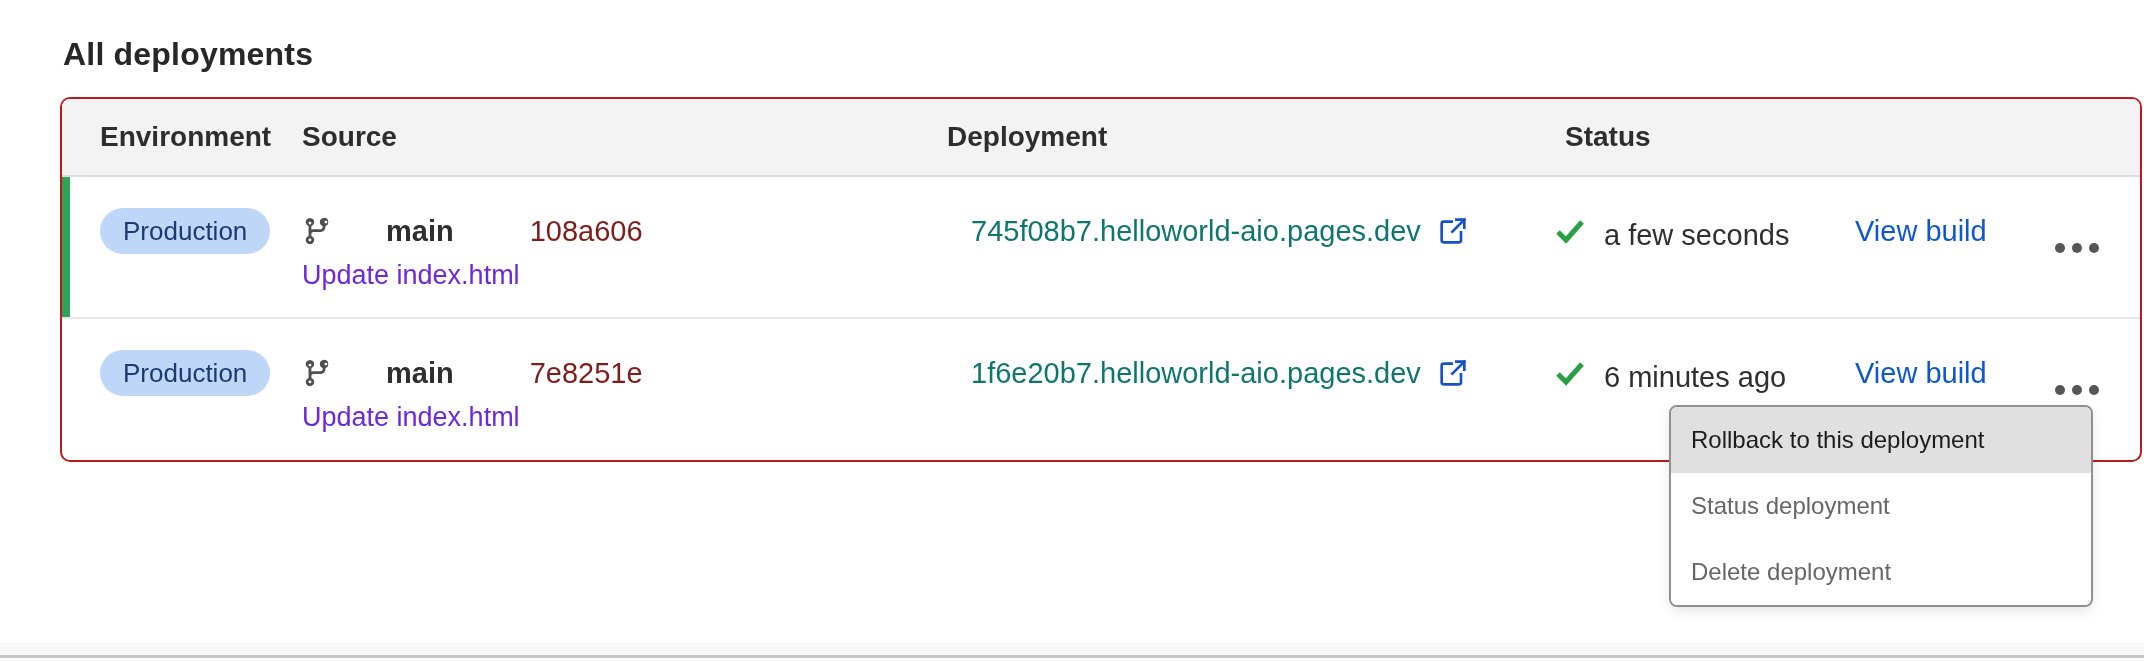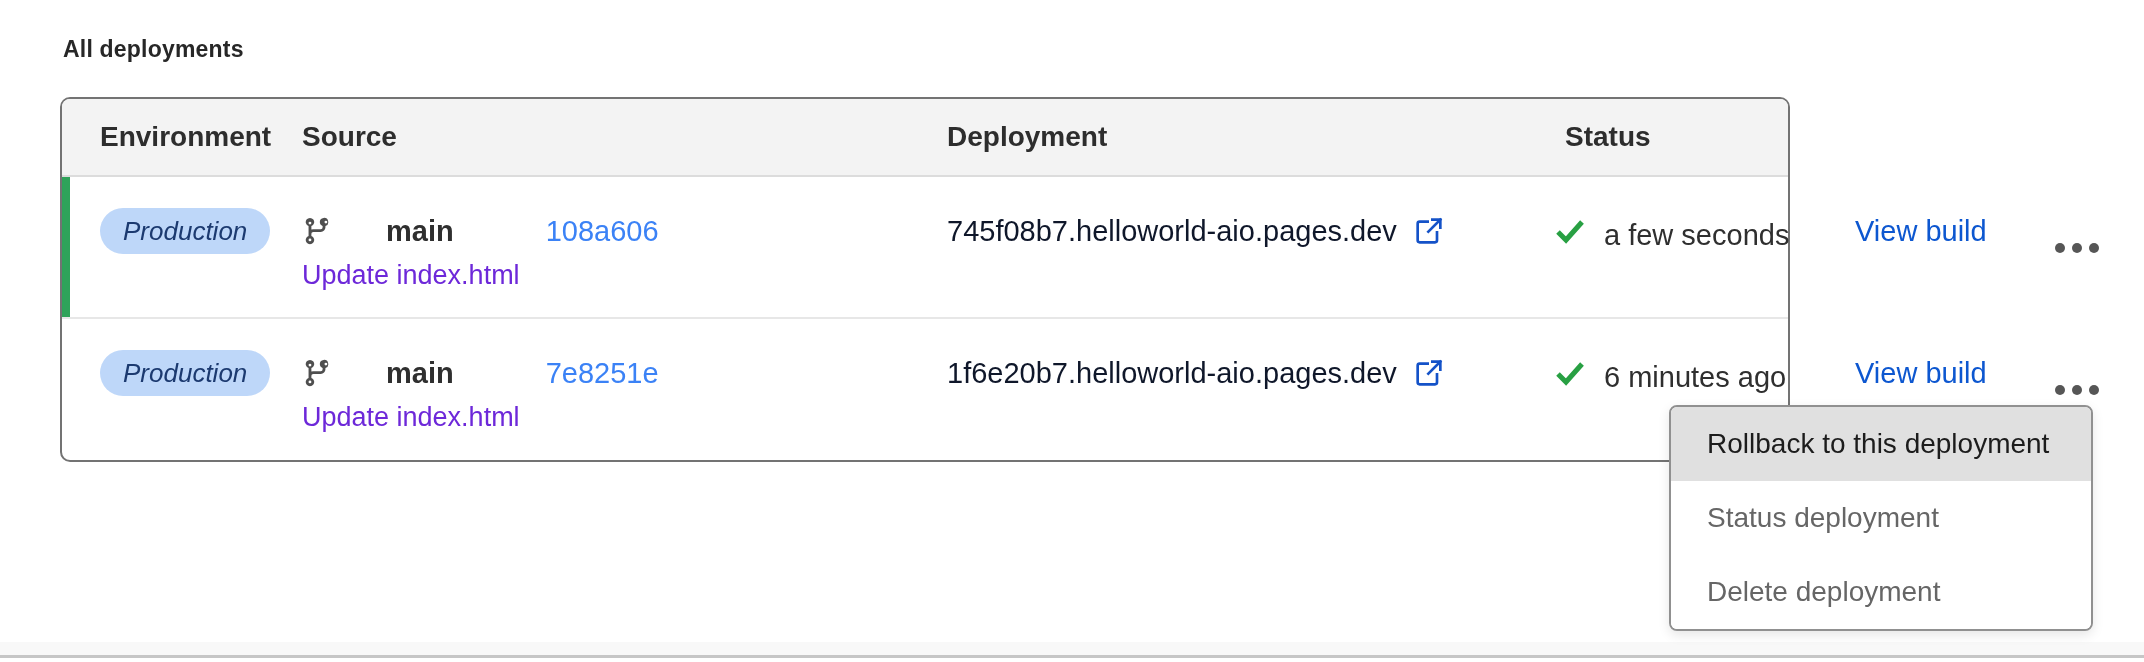--- a/index.html
+++ b/index.html
@@ -1,67 +1,67 @@
 <!DOCTYPE html>
 <html><head>
 <meta charset="utf-8">
 <style>
   * { box-sizing: border-box; margin: 0; padding: 0; }
   html, body { width: 2144px; height: 662px; overflow: hidden; background: #ffffff;
     font-family: "Liberation Sans", "DejaVu Sans", sans-serif; }
   .page { position: relative; width: 2144px; height: 662px; }
 
-  .title { position: absolute; left: 63px; top: 36px; font-size: 23px; font-weight: 700;
+  .title { position: absolute; left: 63px; top: 36px; font-size: 32px; font-weight: 700;
     color: #272727; letter-spacing: 0.2px; }
 
-  .card { position: absolute; left: 60px; top: 97px; width: 1730px; height: 365px;
-    border: 2px solid #737373; border-radius: 10px; background: #fff; }
+  .card { position: absolute; left: 60px; top: 97px; width: 2082px; height: 365px;
+    border: 2px solid #b91c1c; border-radius: 10px; background: #fff; }
 
   .grid { display: grid; grid-template-columns: 202px 645px 607px 301px 197px 1fr;
     padding-left: 38px; }
 
   .thead { height: 78px; background: #f3f3f3; border-bottom: 2px solid #dcdcdc;
     border-radius: 8px 8px 0 0; align-items: center; }
   .th { font-size: 28px; font-weight: 700; color: #2d2d2d; }
   .th-status { margin-left: 11px; }
 
   .trow { position: relative; }
   .row-1 { height: 142px; border-bottom: 2px solid #e7e7e7; }
   .row-2 { height: 141px; }
   .accent { position: absolute; left: 0; top: 0; bottom: 0; width: 8px; background: #2fa35a; }
 
   .cell { padding-top: 37px; font-size: 29px; color: #313131; }
   .cell-env { padding-top: 31px; }
   .badge { display: inline-block; height: 46px; line-height: 46px; padding: 0 23px;
-    background: #bed7f9; color: #1c3a70; border-radius: 23px; font-size: 26px; font-style: italic; }
+    background: #bed7f9; color: #1c3a70; border-radius: 23px; font-size: 26px; }
 
   .line1 { display: flex; align-items: center; height: 34px; gap: 40px; }
   .branch-name { font-weight: 700; color: #2f2f2f; margin-left: 14px; }
-  .commit-link { color: #3b82f6; text-decoration: none; margin-left: 52px; cursor: pointer; }
+  .commit-link { color: #7f1d1d; text-decoration: none; margin-left: 36px; cursor: pointer; }
   .commit-msg { margin-top: 12px; font-size: 27px; color: #6d28d9; }
 
   .cell-deploy .line1 { gap: 16px; }
-  .deploy-url { color: #0f172a; }
+  .deploy-url { color: #0f766e; margin-left: 24px; }
   .external { display: inline-flex; cursor: pointer; }
 
   .cell-status .line1 { gap: 18px; }
   .status-text { color: #2f2f2f; margin-top: 8px; }
 
   .view-link { color: #0d57d0; text-decoration: none; cursor: pointer; }
 
   .cell-dots { padding-top: 50px; padding-left: 3px; }
   .dots { display: inline-flex; gap: 7px; align-items: center; background: none; border: none;
     cursor: pointer; padding: 0; }
   .dots span { width: 10px; height: 10px; border-radius: 50%; background: #565656; }
 
   .menu { position: absolute; left: 1669px; top: 405px; width: 424px; background: #ffffff;
     border: 2px solid #909090; border-radius: 8px; box-shadow: 0 4px 12px rgba(0,0,0,0.10);
     z-index: 5; overflow: hidden; }
-  .menu-item { height: 74px; display: flex; align-items: center; padding-left: 36px;
-    font-size: 28px; color: #666666; cursor: pointer; background: #fff; }
+  .menu-item { height: 66px; display: flex; align-items: center; padding-left: 20px;
+    font-size: 24px; color: #666666; cursor: pointer; background: #fff; }
   .menu-item.highlighted { background: #e0e0e0; color: #1c1c1c; }
 
   .footer-divider { position: absolute; left: 0; top: 642px; width: 2144px; height: 16px;
     background: #f8f8f8; border-bottom: 3px solid #c6c6c6; }
 
   svg { display: block; }
 </style>
 </head>
 <body>
 

